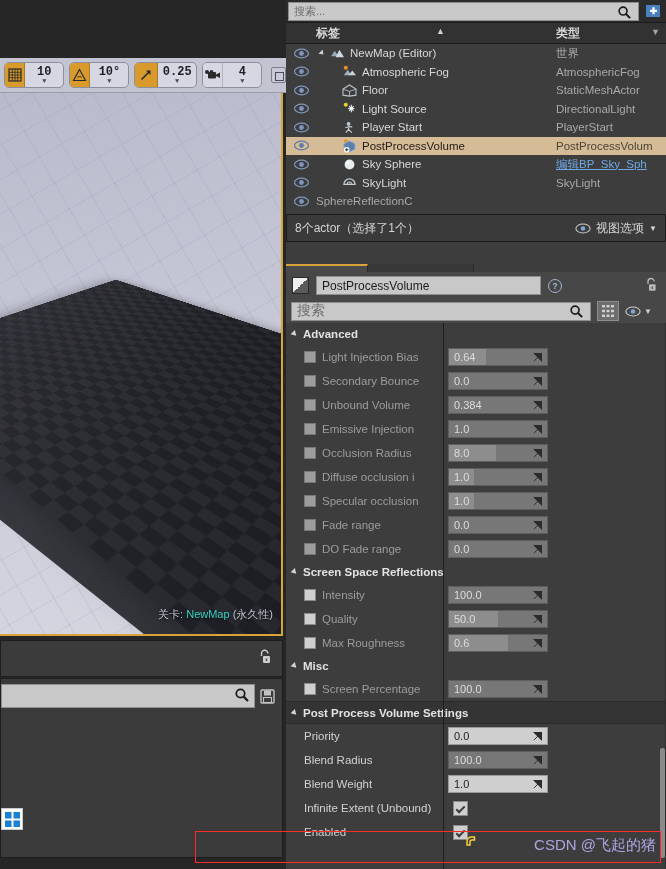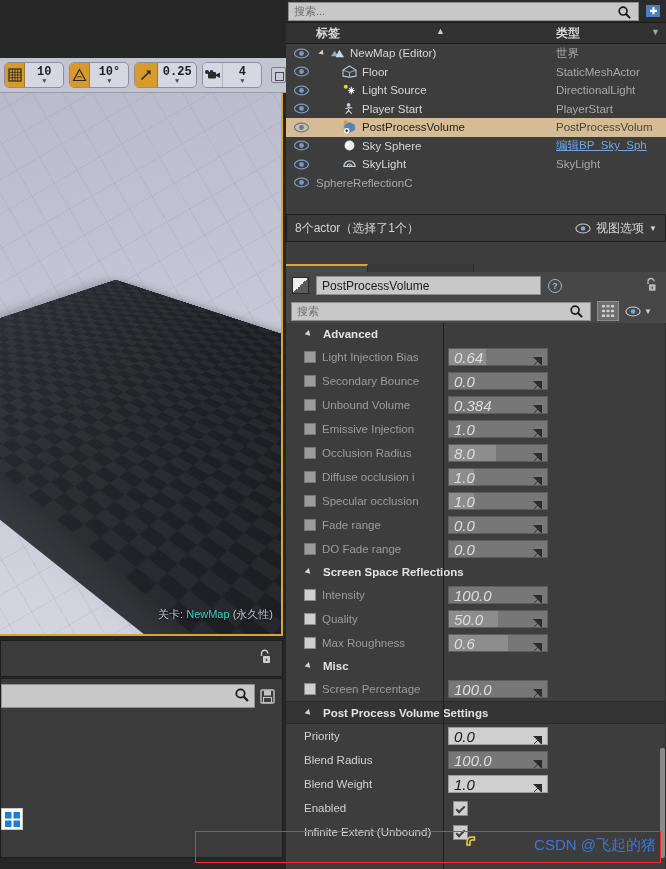--- a/index.html
+++ b/index.html
@@ -182,21 +182,21 @@
   .dt-help { width:14px;height:14px;border:1.5px solid #9fb6cf;border-radius:50%;color:#9fb6cf;
              font-size:9px; display:flex;align-items:center;justify-content:center; font-weight:bold;}
   .dt-lock { position:absolute; right:8px; top:5px; }
 
   .dt-searchrow {
     position:absolute; left:0; top:299px; width:380px; height:24px;
     background:#474747; display:flex; align-items:center; padding:0 5px; gap:6px;
   }
   .dt-searchfield {
     width:300px; height:19px; background:#c8c8c8; border:1px solid #8d8d8d;
-    display:flex; align-items:center; padding:0 5px; color:#6e6e6e; font-size:11px;
+    display:flex; align-items:center; padding:0 5px; color:#6e6e6e; font-size:14px;
     position:relative;
   }
   .dt-grid-btn { width:22px;height:20px;background:#6e6e6e;border:1px solid #8e8e8e;
                  display:flex;align-items:center;justify-content:center;}
   .dt-eye-btn{ display:flex; align-items:center; gap:3px; }
 
   
   .props { position:absolute; left:0; top:323px; width:380px; height:546px; background:#3d3d3d; overflow:hidden; }
   .prow { height:24px; display:flex; align-items:center; position:relative; }
   .prow .lbl {
@@ -206,43 +206,43 @@
   .prow.enabled .lbl { color:#d2d2d2; }
   .cbox { width:12px;height:12px;background:#9c9c9c;border:1px solid #777; flex:0 0 12px;}
   .cbox.white { background:#cfcfcf; border:1px solid #8a8a8a; position:relative;}
   .cbox.checked:after{content:"";position:absolute;left:2px;top:4px;width:5px;height:2px;
     border-left:2px solid #3a3a3a;border-bottom:2px solid #3a3a3a;transform:rotate(-45deg);}
   .cbox.lg { width:15px;height:15px; flex:0 0 15px;}
   .cbox.lg.checked:after{left:2px;top:4px;width:7px;height:3px;}
   .vfield {
     position:absolute; left:162px; width:100px; height:18px;
     background:#777; border:1px solid #5e5e5e; display:flex; align-items:center;
-    font-size:15px; color:#ddd; padding-left:5px; overflow:hidden;font-style:italic;
+    font-size:11px; color:#ddd; padding-left:5px; overflow:hidden;
   }
   .vfield.bright { background:#cfcfcf; color:#1b1b1b; border:1px solid #9a9a9a;}
   .vfield .fill { position:absolute; left:0; top:0; bottom:0; background:#8d8d8d; }
   .vfield .txt { position:relative; z-index:2; }
   .vfield .reset { position:absolute; right:5px; top:3px; z-index:2; }
   .sect {
-    height:22px; display:flex; align-items:center; gap:12px; padding-left:20px;
+    height:22px; display:flex; align-items:center; gap:6px; padding-left:6px;
     font-size:11.5px; color:#e2e2e2; font-weight:bold;
   }
   .sect.band { background:#343434; border-top:1px solid #2a2a2a; border-bottom:1px solid #2a2a2a; height:23px;}
   .sect .stri { width:0;height:0;border-left:5px solid #d4d4d4;border-top:3.5px solid transparent;border-bottom:3.5px solid transparent;transform:rotate(45deg);}
   .vdivider { position:absolute; left:157px; top:0; width:1px; height:546px; background:#1e1e1e; }
   .scrollthumb { position:absolute; right:1px; top:425px; width:5px; height:110px; background:#8a8a8a; border-radius:2px;}
   .panel-rightedge { position:absolute; right:0; top:0; width:1px; height:546px; background:#2e2e2e;}
 
   
   .redbox {
     position:absolute; left:195px; top:831px; width:466px; height:32px;
     border:1px solid #ff2a2a; pointer-events:none;
   }
   .watermark {
-    position:absolute; right:10px; bottom:14px; font-size:15px; color:#3b82f6;
+    position:absolute; right:10px; bottom:14px; font-size:15px; color:#c4b5fd;
     opacity:.85; white-space:nowrap;
   }
   .yellow-cursor { position:absolute; left:465px; top:835px; }
 </style>
 </head>
 <body>
 
 <div class="root">
 
   <div class="left-col">
@@ -399,20 +399,39 @@
             <span class="tri"></span>
             <span class="aicon">
               <svg width="15" height="13" viewBox="0 0 16 14">
                 <path d="M1 10 L5 4 L9 10Z" fill="#9aa7b5"></path>
                 <path d="M6 11 L10 3 L15 11Z" fill="#cfd8e2"></path>
               </svg>
             </span>
             <span>NewMap (Editor)</span>
           </div>
           <div class="tp">世界</div>
+        </div>
+        <div class="ol-row">
+          <div class="eye">
+            <svg width="17" height="11" viewBox="0 0 18 12">
+              <ellipse cx="9" cy="6" rx="7.6" ry="4.7" fill="none" stroke="#7f97bd" stroke-width="1.3"></ellipse>
+              <circle cx="9" cy="6" r="2.6" fill="#7f97bd"></circle>
+            </svg>
+          </div>
+          <div class="nm indent1">
+            <span class="aicon">
+              <svg width="15" height="13" viewBox="0 0 16 14">
+                <circle cx="4" cy="3" r="2.2" fill="#e8922a"></circle>
+                <path d="M2 11 L6 5 L10 11Z" fill="#9fb2c4"></path>
+                <path d="M7 11 L11 6 L15 11Z" fill="#c8d4de"></path>
+              </svg>
+            </span>
+            <span>Atmospheric Fog</span>
+          </div>
+          <div class="tp">AtmosphericFog</div>
         </div>
         <div class="ol-row">
           <div class="eye">
             <svg width="17" height="11" viewBox="0 0 18 12">
               <ellipse cx="9" cy="6" rx="7.6" ry="4.7" fill="none" stroke="#7f97bd" stroke-width="1.3"></ellipse>
               <circle cx="9" cy="6" r="2.6" fill="#7f97bd"></circle>
             </svg>
           </div>
           <div class="nm indent1">
             <span class="aicon">
@@ -841,29 +860,29 @@
             <span class="vfield bright">
               <span class="txt">1.0</span>
               <span class="reset"><svg width="9" height="9" viewBox="0 0 10 10">
                   <path d="M0 0 L10 10 L10 0 Z" fill="#2b2b2b"></path>
                   <path d="M1 9 L9 1" stroke="#2b2b2b" stroke-width="1"></path>
                 </svg></span>
             </span>
           </div>
           <div class="prow enabled">
             <span class="lbl">
-              <span>Enabled</span>
+              <span>Infinite Extent (Unbound)</span>
             </span>
             <span class="vfield" style="background:transparent;border:none;left:162px;">
               <span class="cbox lg white checked"></span>
             </span>
           </div>
           <div class="prow enabled">
             <span class="lbl">
-              <span>Infinite Extent (Unbound)</span>
+              <span>Enabled</span>
             </span>
             <span class="vfield" style="background:transparent;border:none;left:162px;">
               <span class="cbox lg white checked"></span>
             </span>
           </div>
         </div>
       <div class="scrollthumb"></div>
     </div>
   </div>
 

